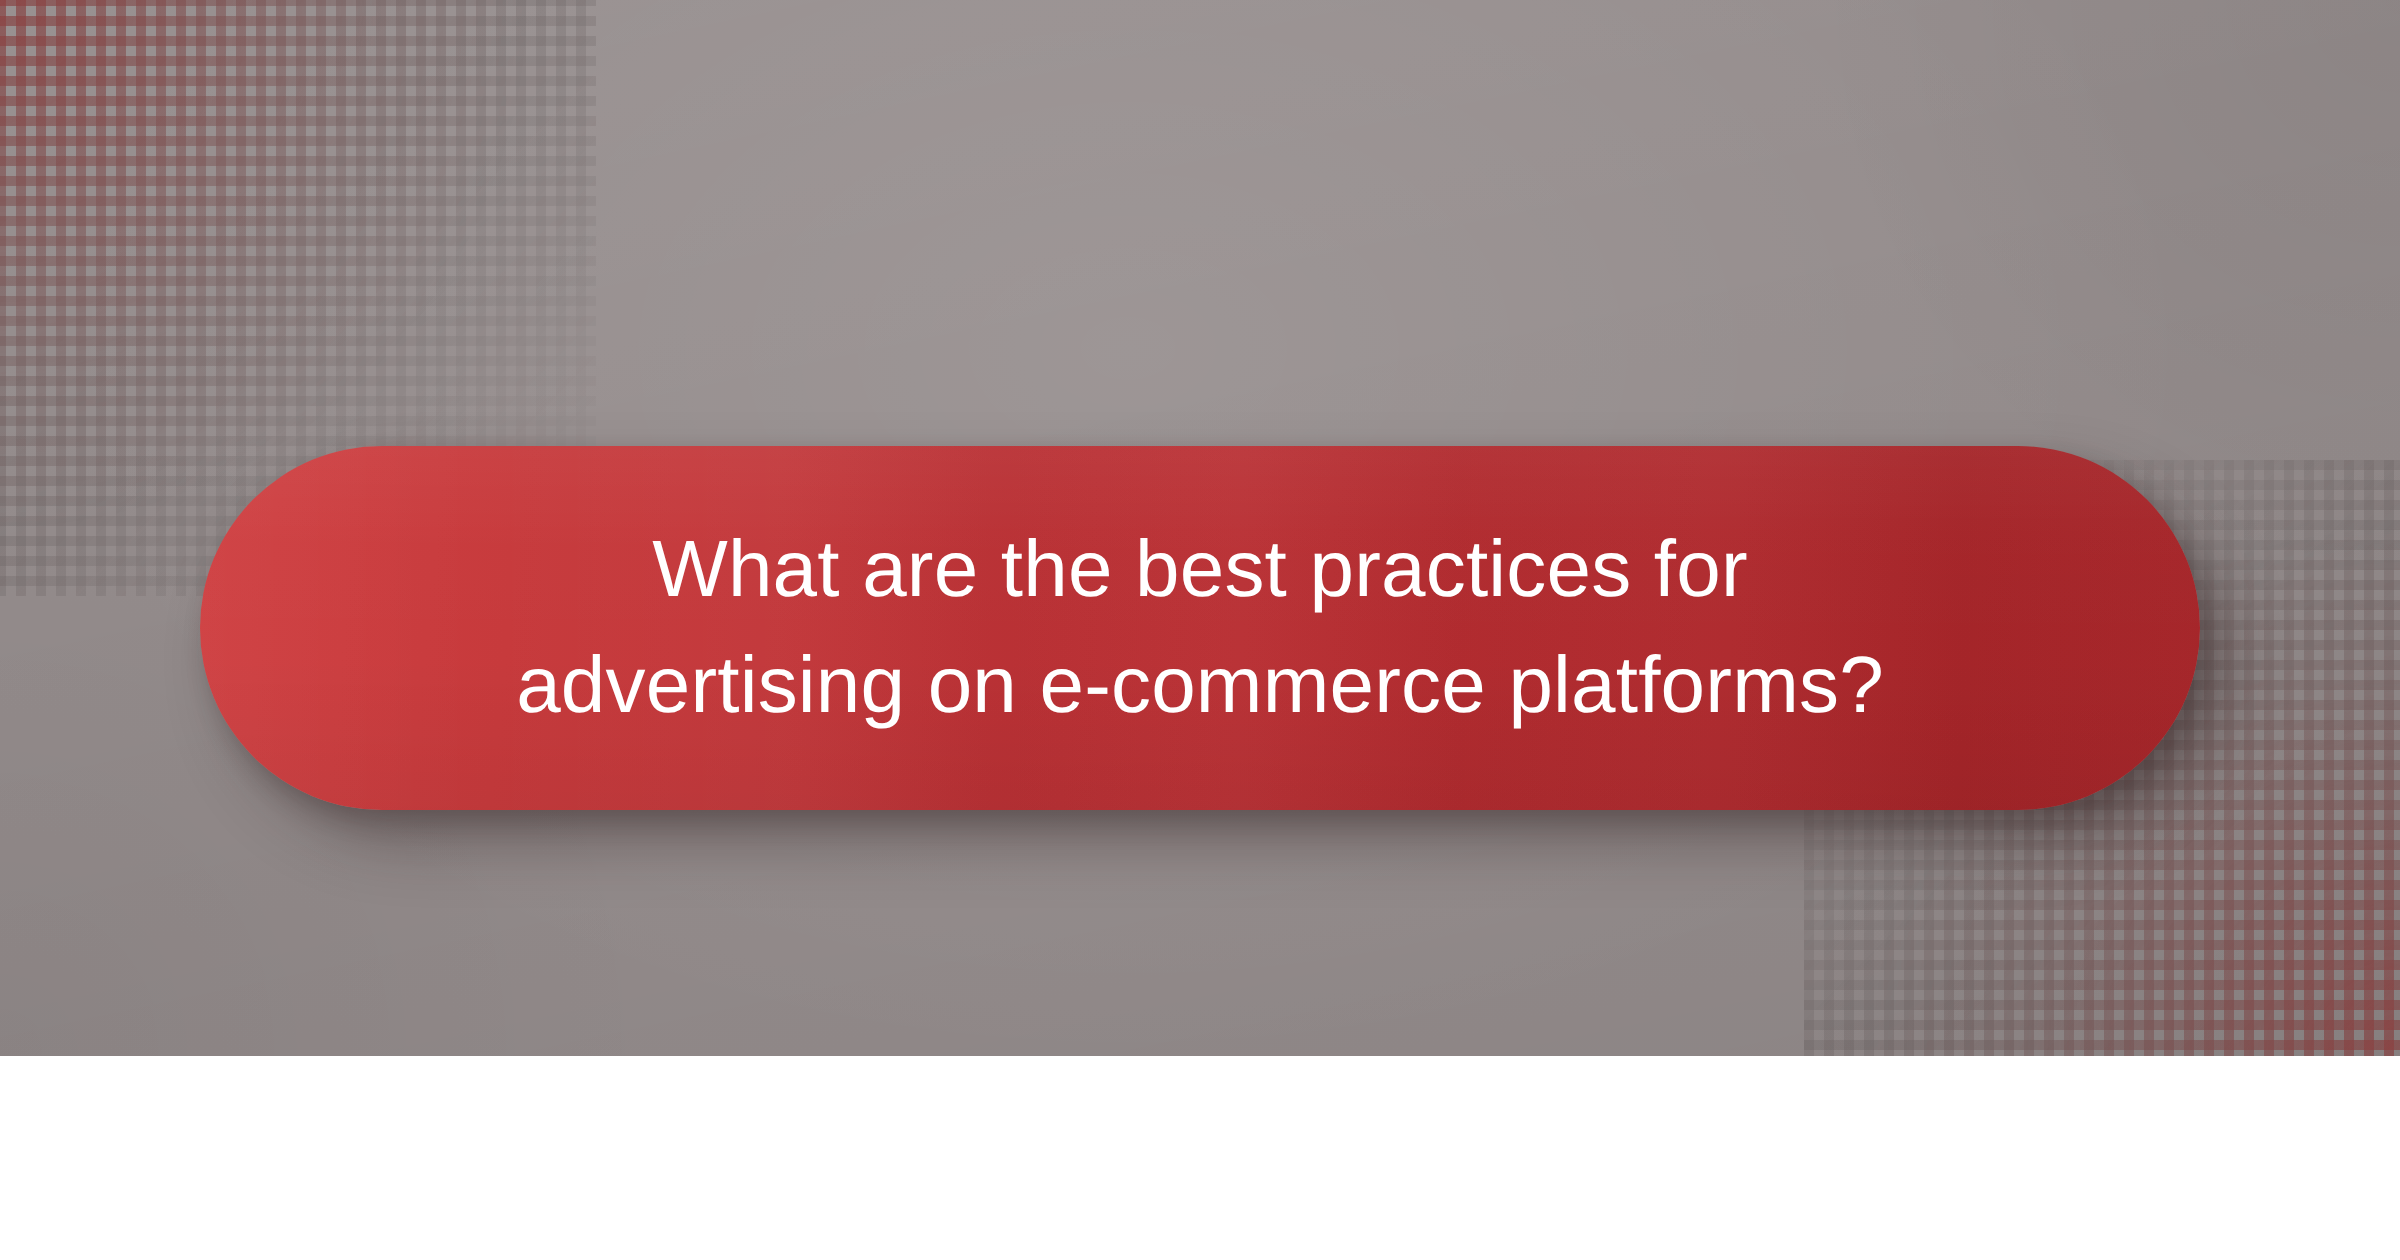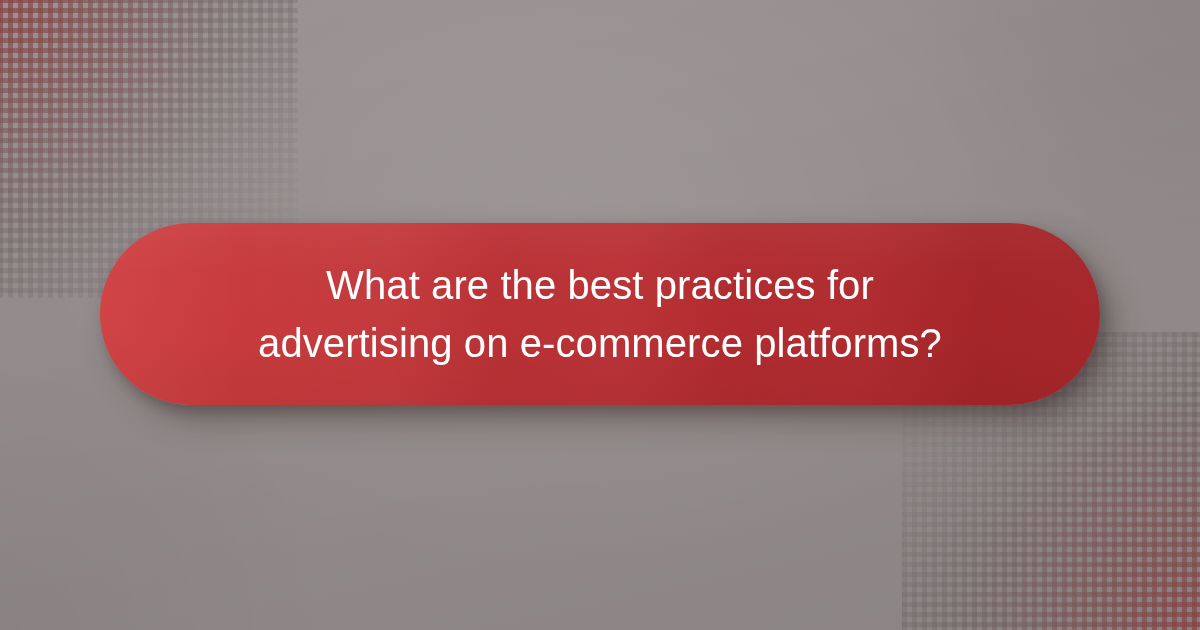--- a/index.html
+++ b/index.html
@@ -12,21 +12,21 @@
     width: 1200px;
     height: 630px;
     overflow: hidden;
     font-family: "Liberation Sans", sans-serif;
   }
 
   
   .stage {
     position: relative;
     width: 1200px;
-    height: 630px;
+    height: 528px;
     background-color: #948c8c;
     overflow: hidden;
   }
 
   
   .bg-light {
     position: absolute;
     inset: 0;
     background:
       radial-gradient(ellipse 780px 520px at 47% 33%,

